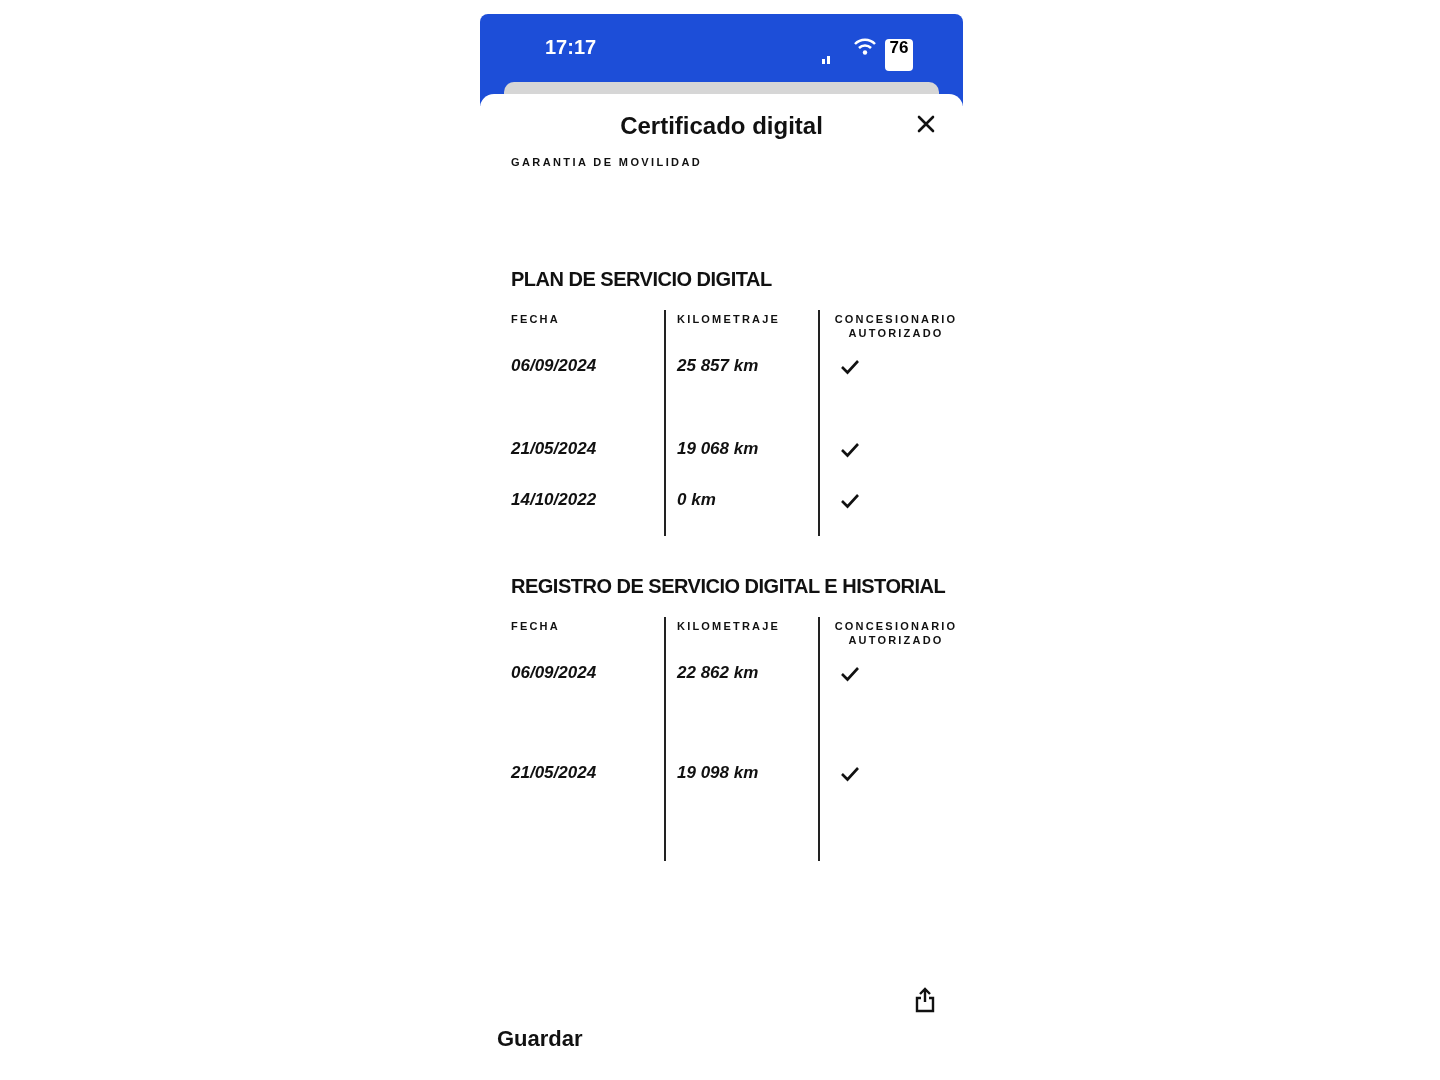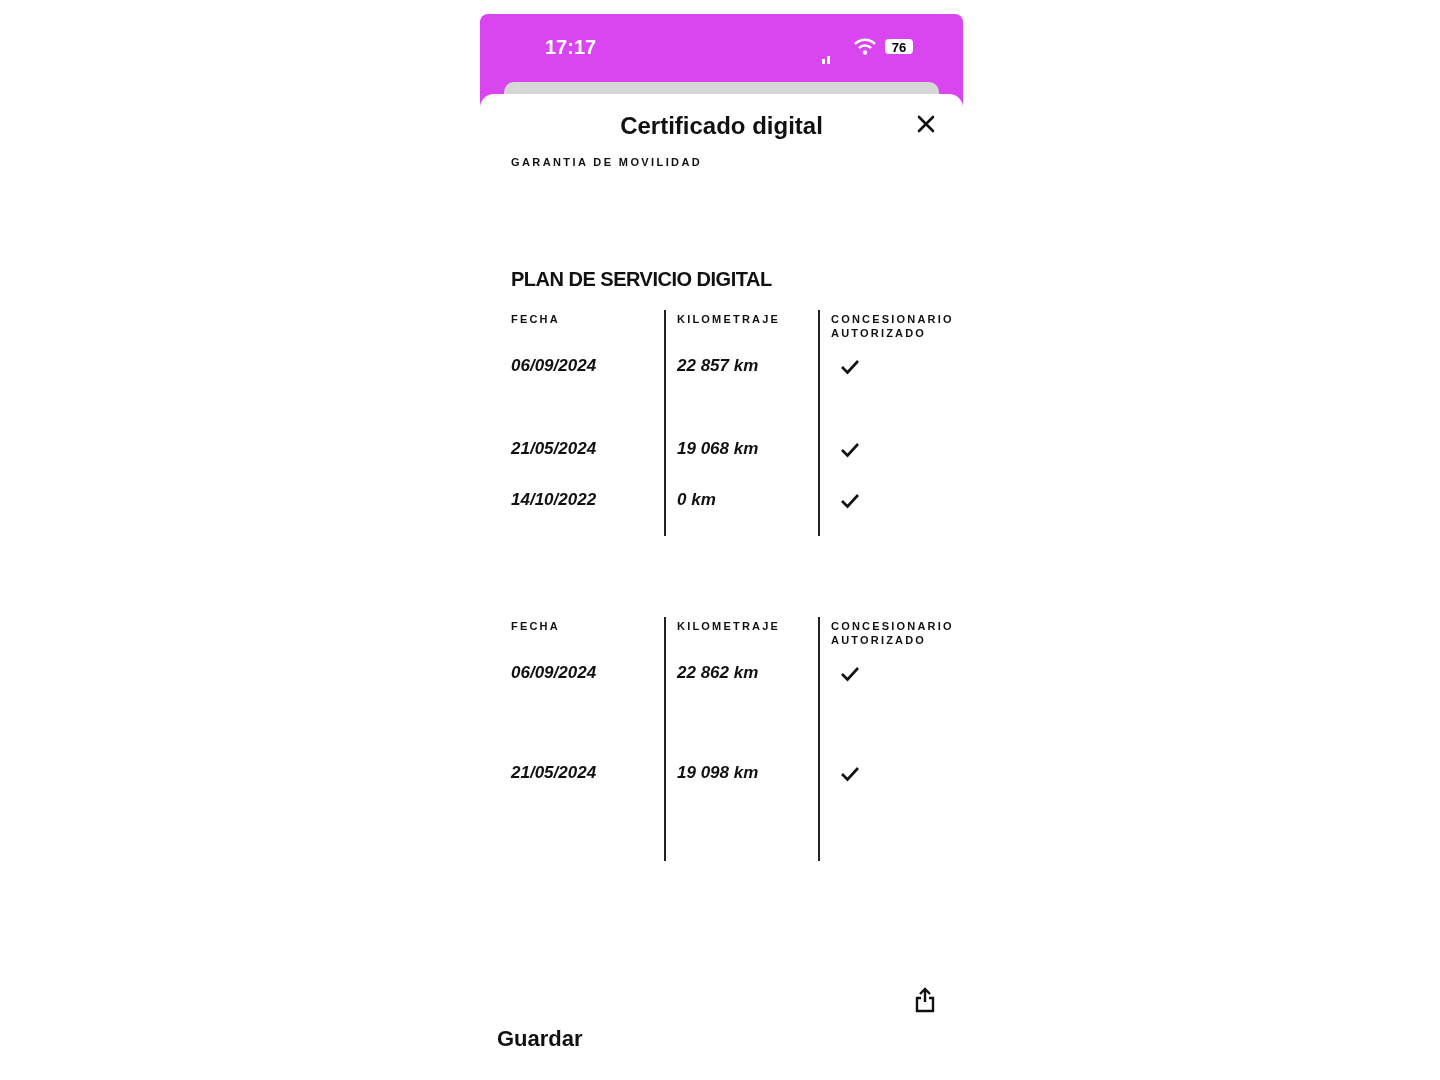--- a/index.html
+++ b/index.html
@@ -1,36 +1,36 @@
 <!DOCTYPE html>
 <html><head>
 <meta charset="utf-8">
 <style>
   html, body { margin:0; padding:0; }
   body { width:1440px; height:1080px; background:#ffffff; position:relative; overflow:hidden;
          font-family:"Liberation Sans", "DejaVu Sans", sans-serif; color:#111; }
   .phone { position:absolute; left:480px; top:14px; width:483px; height:1066px; background:#fff; }
-  .statusbar { position:absolute; left:0; top:0; width:483px; height:92px; background:#d946ef;
+  .statusbar { position:absolute; left:0; top:0; width:483px; height:92px; background:#1d4ed8;
                border-radius:8px 8px 0 0; }
   .time { position:absolute; left:65px; top:22px; color:#fff; font-weight:bold; font-size:20px; }
   .sig { position:absolute; left:342px; top:32px; }
   .sig span { display:inline-block; width:3px; background:#fff; margin-right:2px; vertical-align:bottom; }
   .wifi { position:absolute; left:374px; top:24px; }
-  .battery { position:absolute; left:405px; top:25px; width:28px; height:15px; background:#fff; border-radius:4px;
-             color:#000; font-size:13px; font-weight:bold; text-align:center; line-height:17px; }
+  .battery { position:absolute; left:405px; top:25px; width:28px; height:32px; background:#fff; border-radius:4px;
+             color:#000; font-size:17px; font-weight:bold; text-align:center; line-height:17px; }
   .sheet-peek { position:absolute; left:24px; top:68px; width:435px; height:24px; background:#d6d6d6; border-radius:10px 10px 0 0; }
   .sheet { position:absolute; left:0; top:80px; width:483px; height:986px; background:#fff; border-radius:14px 14px 0 0; }
   .title { position:absolute; left:0; width:483px; top:18px; text-align:center; font-size:24px; font-weight:bold; }
   .close { position:absolute; left:434px; top:18px; width:24px; height:24px; cursor:pointer; }
   .kicker { position:absolute; left:31px; font-size:11px; letter-spacing:2.4px; font-weight:bold; color:#111; }
   .bullet { position:absolute; left:31px; top:84px; width:450px; font-size:16px; line-height:24px; padding-left:20px; }
   .bullet:before { content:""; position:absolute; left:3px; top:9px; width:7px; height:7px; border-radius:50%; background:#111; }
   .section-h { position:absolute; left:31px; font-size:20px; font-weight:900; letter-spacing:-0.5px; }
   .table { position:absolute; left:31px; width:450px; }
-  .col-h { position:absolute; font-size:11px; letter-spacing:2.2px; font-weight:bold; line-height:14px; }
+  .col-h { position:absolute; font-size:11px; letter-spacing:2.2px; font-weight:bold; line-height:14px;text-align:center; }
   .vline { position:absolute; width:2px; background:#222; }
   .cell { position:absolute; font-size:17px; font-weight:bold;font-style:italic; }
   .check { position:absolute; width:20px; height:16px; }
   .save { position:absolute; left:17px; top:932px; font-size:22px; font-weight:900; cursor:pointer; }
   .share { position:absolute; left:434px; top:893px; width:22px; height:26px; cursor:pointer; }
 </style>
 </head>
 <body>
 
 <div class="phone">
@@ -56,38 +56,39 @@
 
     <div class="section-h" style="top:174px">PLAN DE SERVICIO DIGITAL</div>
     <div class="table" style="top:216px; height:226px">
       <div class="col-h" style="left:0;top:2px">FECHA</div>
       <div class="col-h" style="left:166px;top:2px">KILOMETRAJE</div>
       <div class="col-h" style="left:320px;top:2px;width:130px">CONCESIONARIO AUTORIZADO</div>
       <div class="vline" style="left:153px;top:0;height:226px"></div>
       <div class="vline" style="left:307px;top:0;height:226px"></div>
 
       <div class="cell" style="left:0;top:46px">06/09/2024</div>
-      <div class="cell" style="left:166px;top:46px">22 857 km</div>
+      <div class="cell" style="left:166px;top:46px">25 857 km</div>
       <svg class="check" style="left:329px;top:49px" viewBox="0 0 20 16">
           <path d="M2 8 L7.5 13.5 L18 2" stroke="#111" stroke-width="2.6" fill="none"></path>
         </svg>
 
       <div class="cell" style="left:0;top:129px">21/05/2024</div>
       <div class="cell" style="left:166px;top:129px">19 068 km</div>
       <svg class="check" style="left:329px;top:132px" viewBox="0 0 20 16">
           <path d="M2 8 L7.5 13.5 L18 2" stroke="#111" stroke-width="2.6" fill="none"></path>
         </svg>
 
       <div class="cell" style="left:0;top:180px">14/10/2022</div>
       <div class="cell" style="left:166px;top:180px">0 km</div>
       <svg class="check" style="left:329px;top:183px" viewBox="0 0 20 16">
           <path d="M2 8 L7.5 13.5 L18 2" stroke="#111" stroke-width="2.6" fill="none"></path>
         </svg>
     </div>
 
+    <div class="section-h" style="top:481px">REGISTRO DE SERVICIO DIGITAL E HISTORIAL</div>
     <div class="table" style="top:523px; height:244px">
       <div class="col-h" style="left:0;top:2px">FECHA</div>
       <div class="col-h" style="left:166px;top:2px">KILOMETRAJE</div>
       <div class="col-h" style="left:320px;top:2px;width:130px">CONCESIONARIO AUTORIZADO</div>
       <div class="vline" style="left:153px;top:0;height:244px"></div>
       <div class="vline" style="left:307px;top:0;height:244px"></div>
 
       <div class="cell" style="left:0;top:46px">06/09/2024</div>
       <div class="cell" style="left:166px;top:46px">22 862 km</div>
       <svg class="check" style="left:329px;top:49px" viewBox="0 0 20 16">

